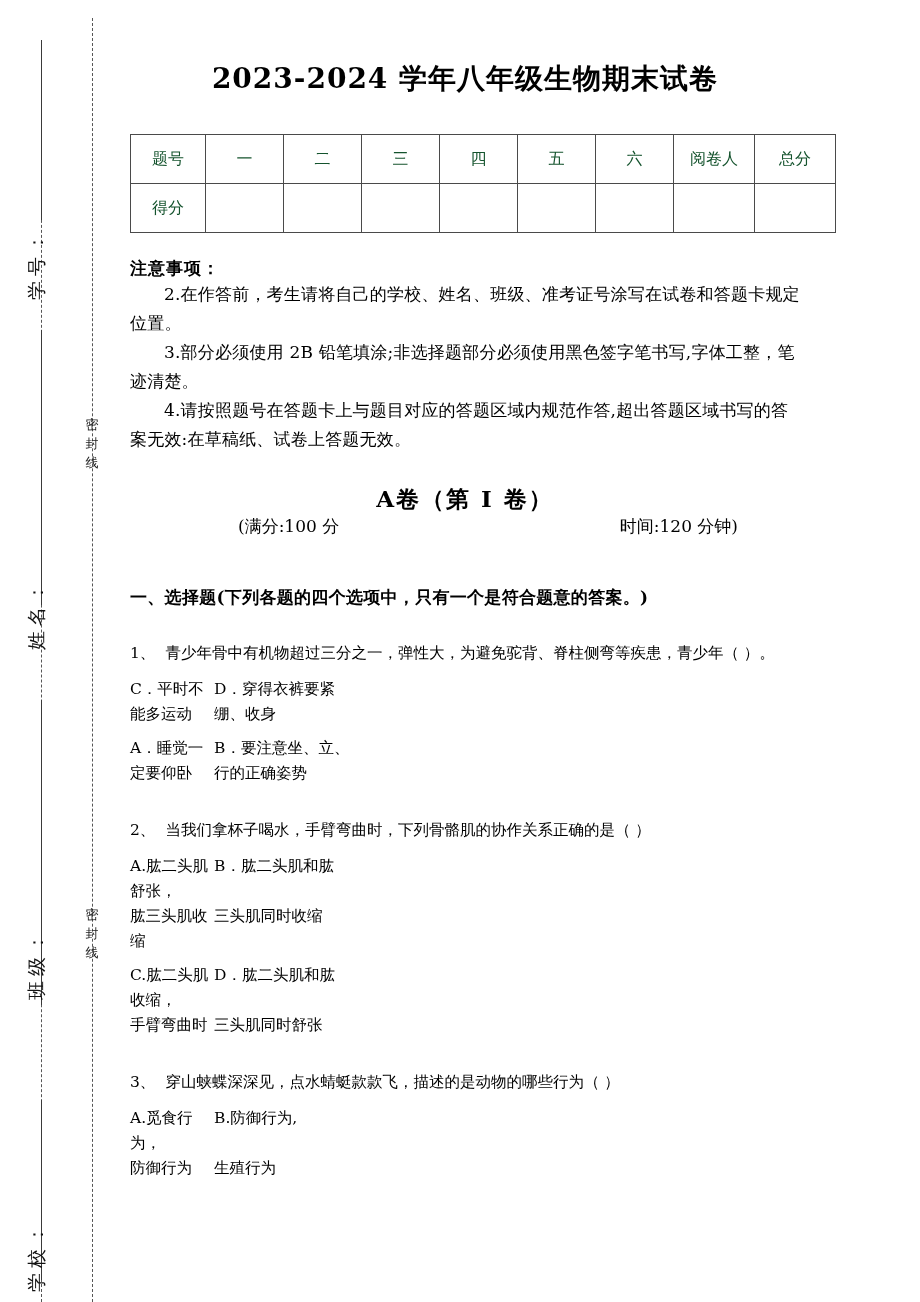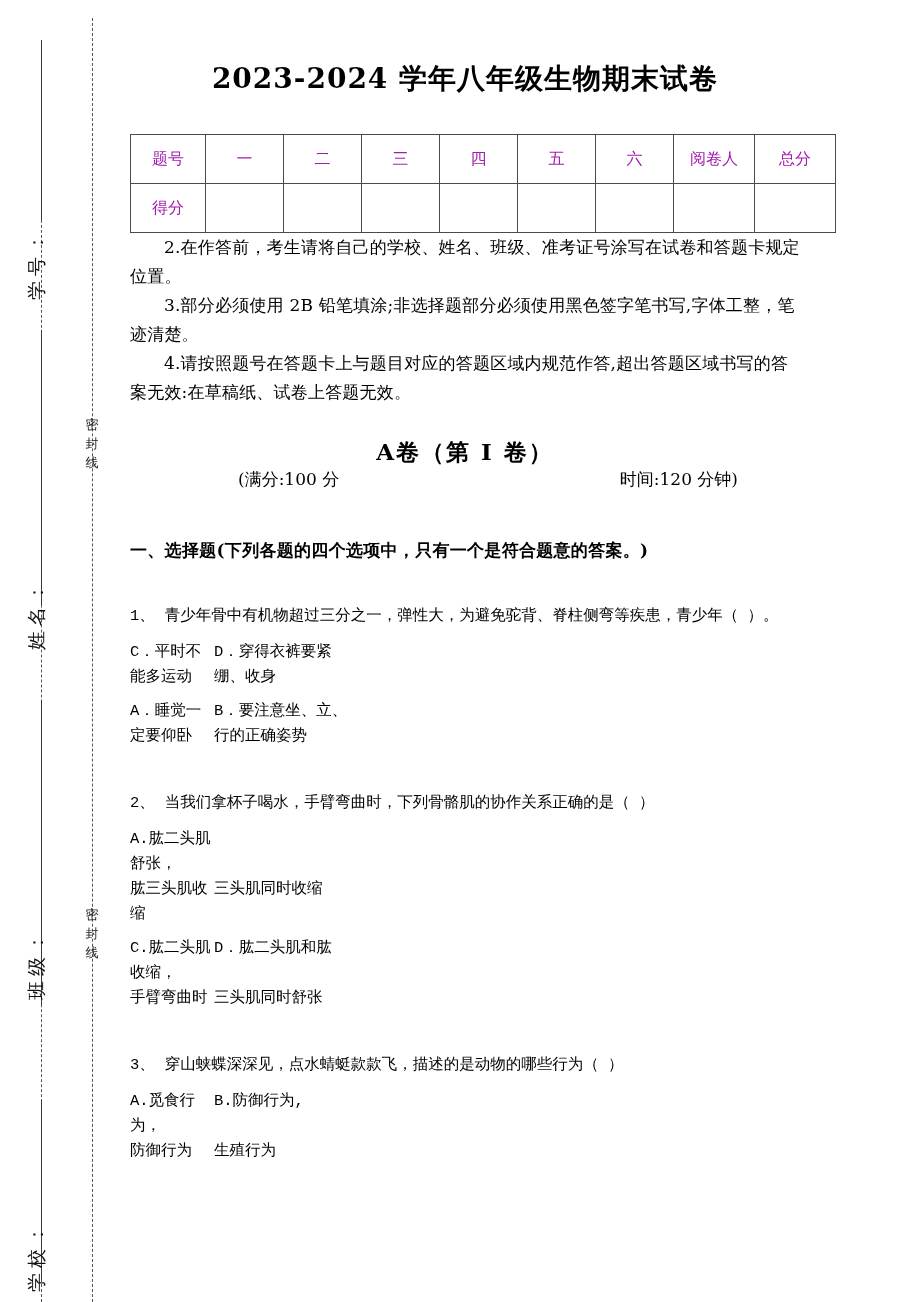--- a/index.html
+++ b/index.html
@@ -85,21 +85,21 @@
     border-collapse: collapse;
     table-layout: fixed;
   }
   table.score-table td {
     border: 1px solid #4a4a4a;
     height: 46px;
     text-align: center;
     vertical-align: middle;
     font-size: 16px;
     font-family: "DejaVu Serif", "Liberation Serif", serif;
-    color: #a21caf;
+    color: #14532d;
   }
   td.col-label { width: 72px; }
   td.col-num   { width: 75px; }
   td.col-wide  { width: 78px; }
 
   
   .notice-title {
     margin-top: 24px;
     font-size: 17px;
     font-weight: bold;
@@ -130,21 +130,21 @@
   .score-time-row .st-right { margin-left: auto; padding-left: 24px; }
 
   .q-section-head {
     margin-top: 48px;
     font-size: 17px;
     font-weight: bold;
     letter-spacing: 0.3px;
   }
 
   
-  .question { margin-top: 42px; font-family: Liberation Mono, monospace; }
+  .question { margin-top: 32px; }
   .q-stem {
     font-size: 15.5px;
     line-height: 24px;
     margin-bottom: 12px;
   }
   .q-stem .q-no { margin-right: 10px; }
   .opt-row {
     display: flex;
     font-size: 15.5px;
     line-height: 25px;
@@ -206,20 +206,21 @@
           <td class="col-num"></td>
           <td class="col-num"></td>
           <td class="col-num"></td>
           <td class="col-num"></td>
           <td class="col-wide"></td>
           <td class="col-wide"></td>
         </tr>
       </tbody>
     </table>
 
+    <div class="notice-title">注意事项：</div>
     <div class="notice-item">2.在作答前，考生请将自己的学校、姓名、班级、准考证号涂写在试卷和答题卡规定位置。</div>
     <div class="notice-item">3.部分必须使用 2B 铅笔填涂;非选择题部分必须使用黑色签字笔书写,字体工整，笔迹清楚。</div>
     <div class="notice-item">4.请按照题号在答题卡上与题目对应的答题区域内规范作答,超出答题区域书写的答案无效:在草稿纸、试卷上答题无效。</div>
 
     <div class="section-title">A卷（第 I 卷）</div>
 
     <div class="score-time-row">
       <div class="st-left">(满分:100 分</div>
       <div class="st-right">时间:120 分钟)</div>
     </div>
@@ -252,20 +253,21 @@
       </div>
     </div>
 
     <div class="question">
       <div class="q-stem">
         <span class="q-no">2、</span><span>当我们拿杯子喝水，手臂弯曲时，下列骨骼肌的协作关系正确的是（      ）</span>
       </div>
       <div class="opt-block">
         <div class="opt-row">
           <div class="opt-cell">A.肱二头肌舒张，</div>
+          <div class="opt-cell2">B．肱二头肌和肱</div>
         </div>
         <div class="opt-row">
           <div class="opt-cell">肱三头肌收缩</div>
           <div class="opt-cell2">三头肌同时收缩</div>
         </div>
       </div>
       <div class="opt-block">
         <div class="opt-row">
           <div class="opt-cell">C.肱二头肌收缩，</div>
           <div class="opt-cell2">D．肱二头肌和肱</div>

